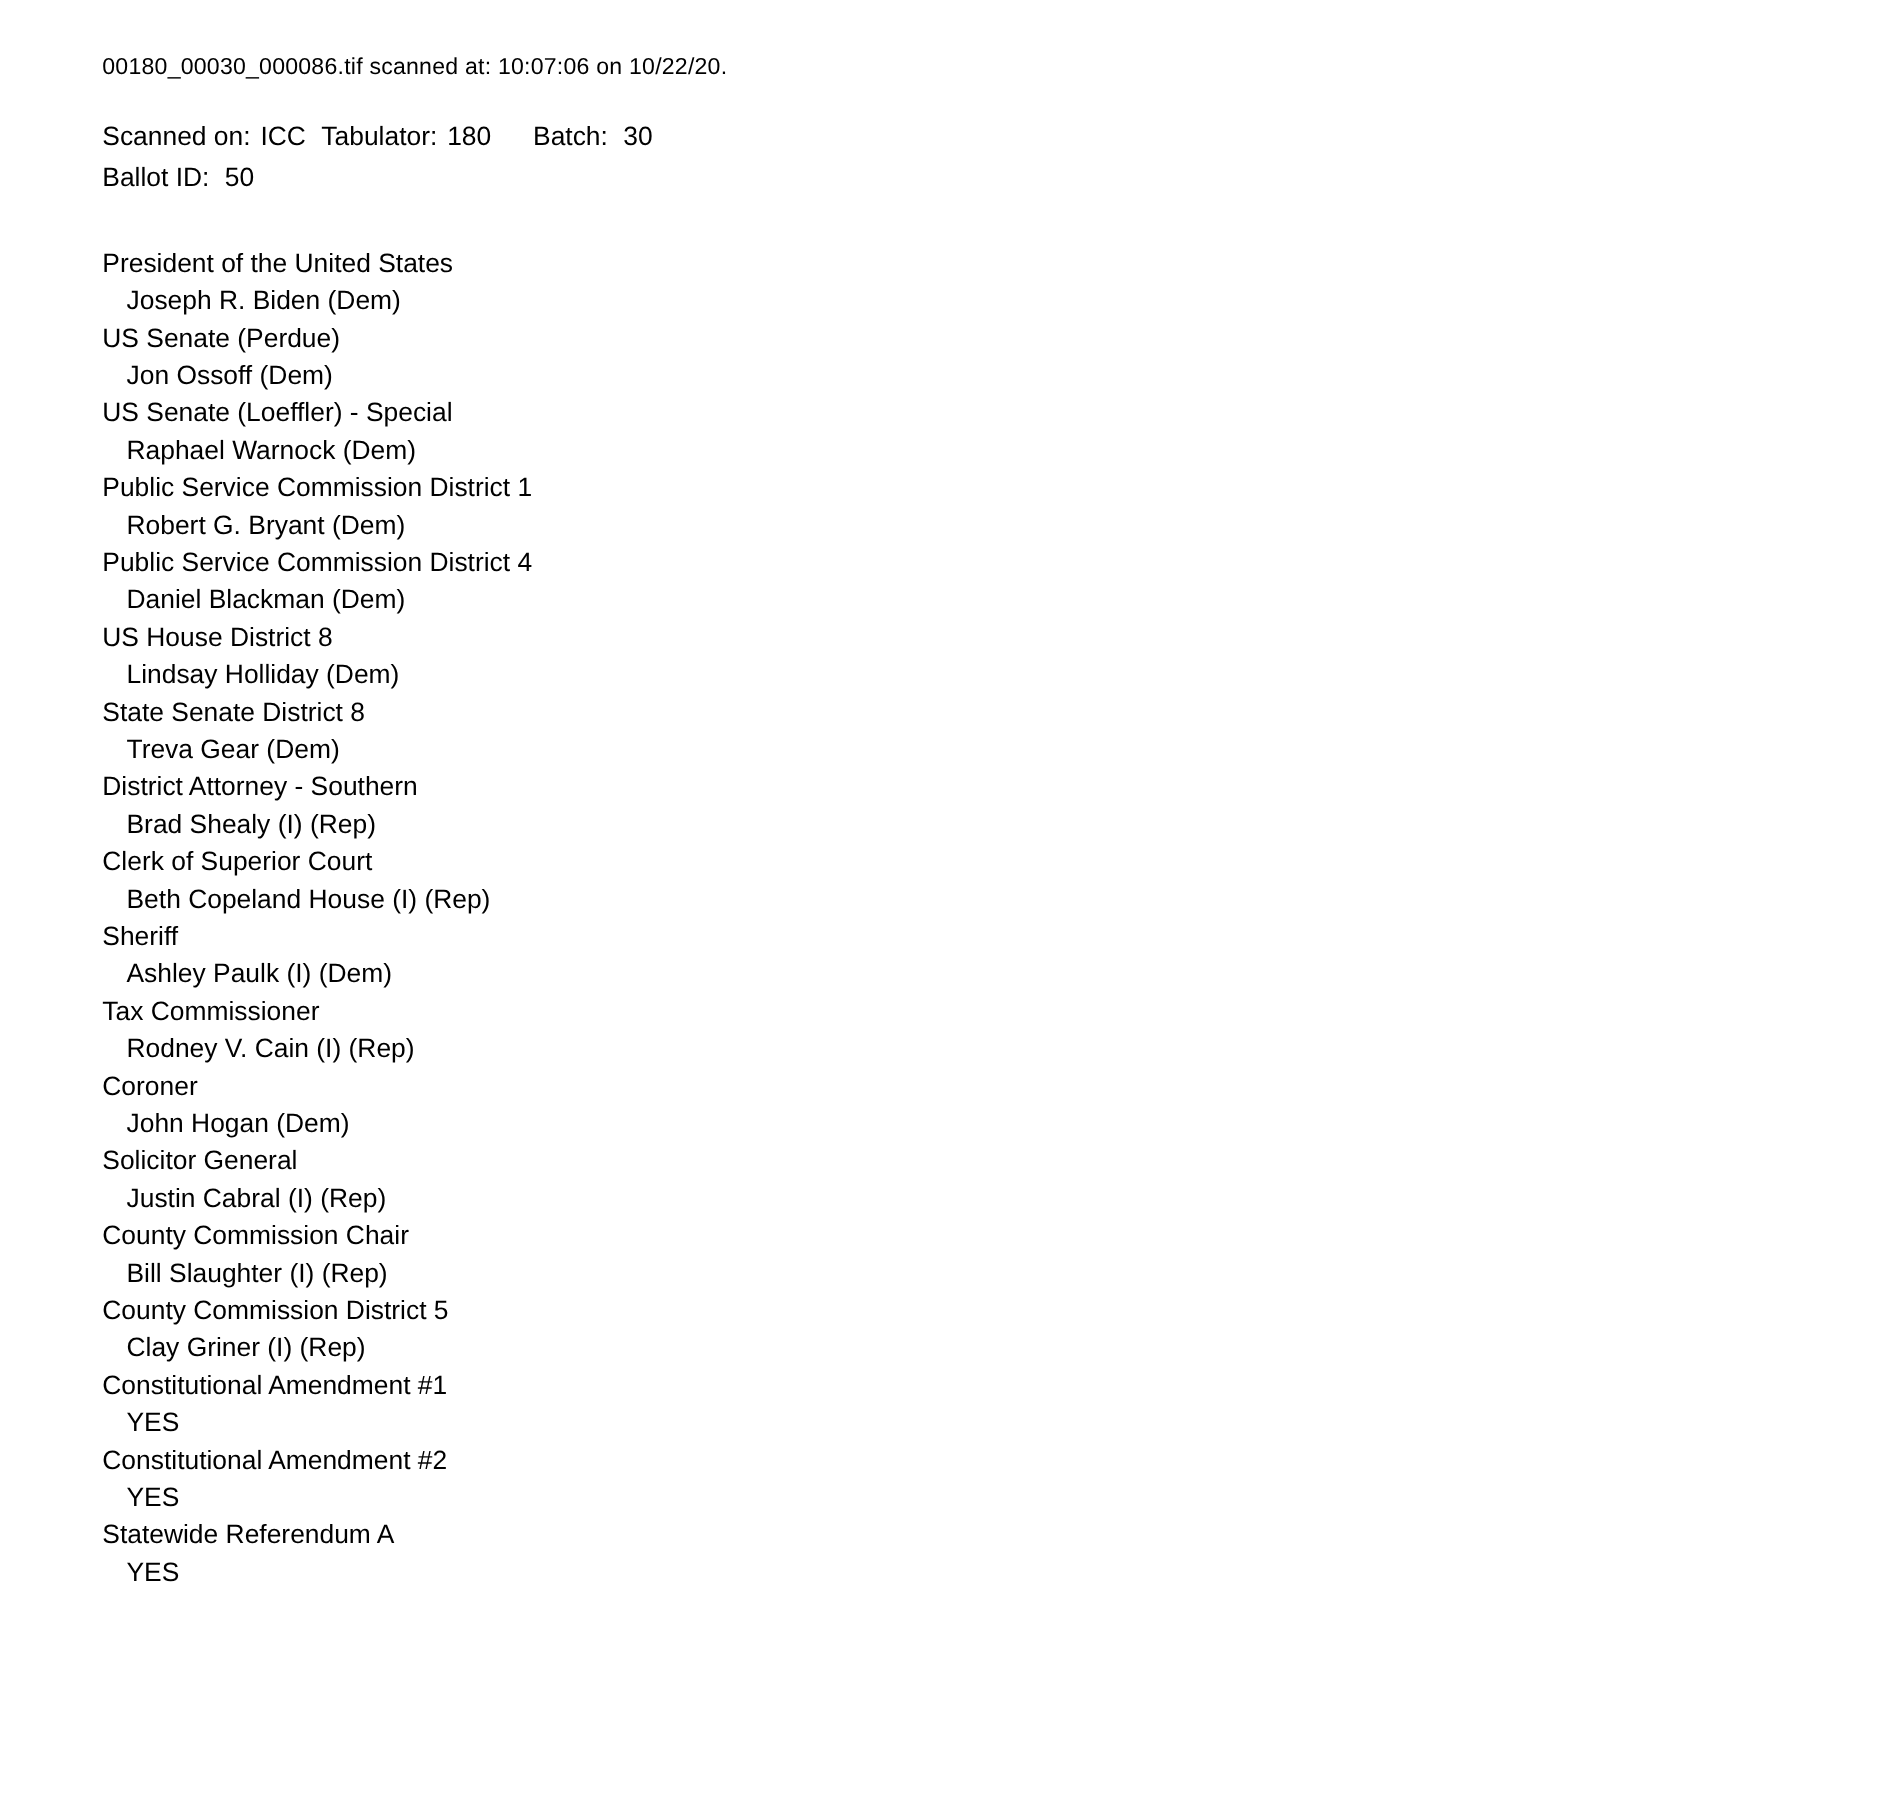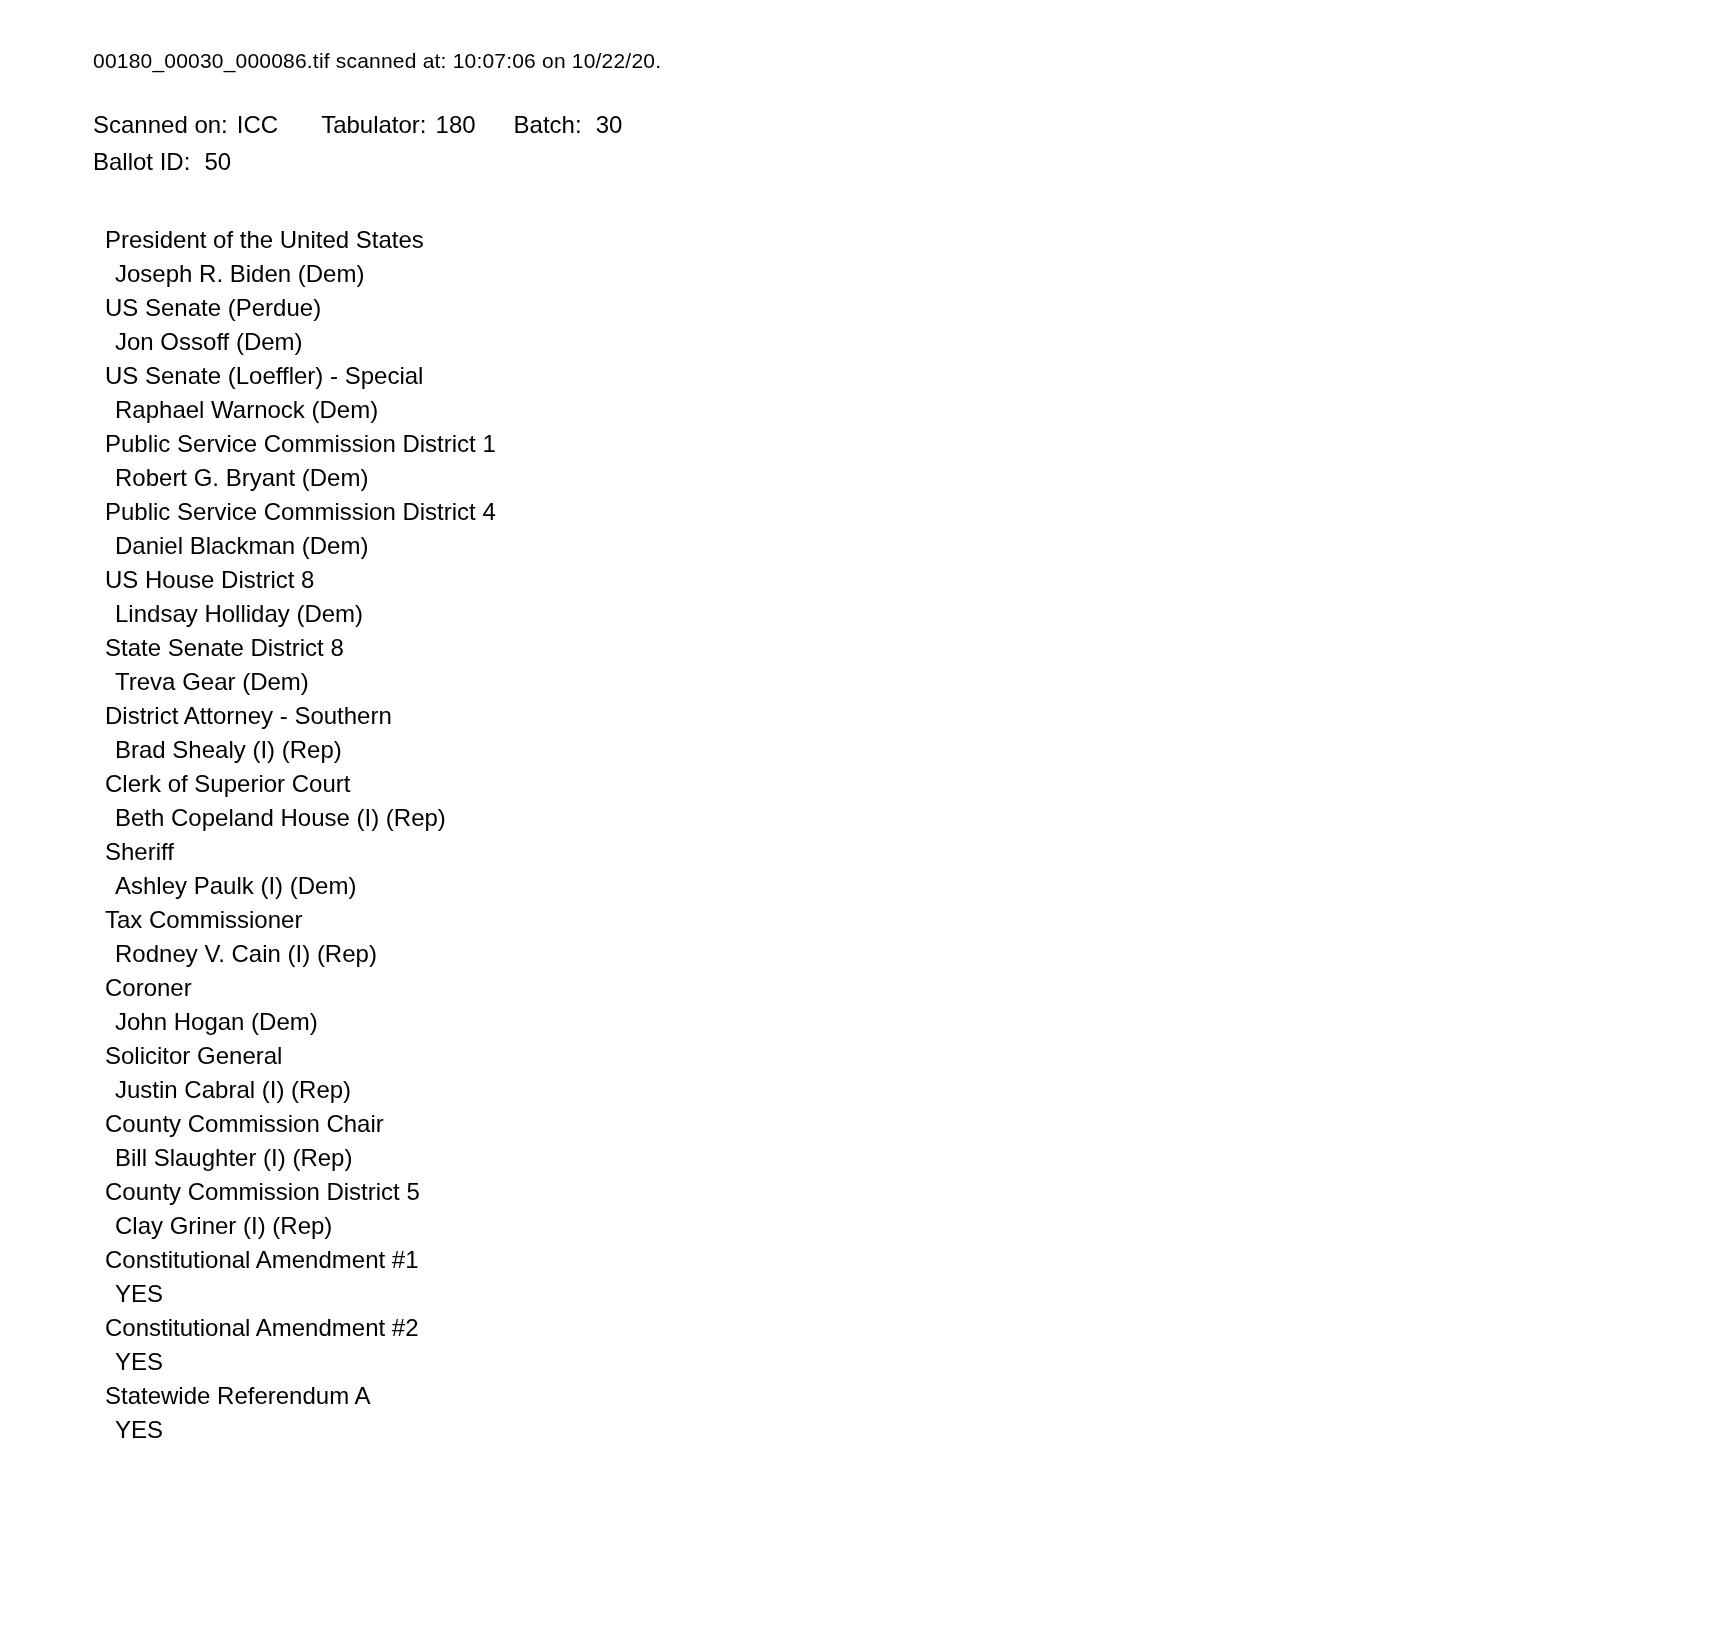--- a/index.html
+++ b/index.html
@@ -33,35 +33,35 @@
   }
   .meta-line {
     display: flex;
     align-items: flex-start;
     white-space: pre;
   }
   .meta-line .value {
     margin-left: 9px;
   }
   .meta-line .group-gap {
-    margin-left: 43px;
+    margin-left: 14px;
   }
   .meta-line .group-gap-lg {
     margin-left: 38px;
   }
   .meta-line .value-wide {
     margin-left: 14px;
   }
   .contest-list {
     margin-top: 43px;
     font-size: 24px;
     line-height: 34px;
   }
   .contest-name {
-    margin-left: 12px;
+    margin-left: 0;
     white-space: pre;
   }
   .contest-selection {
     margin-left: 22px;
     white-space: pre;
   }
 </style>
 </head>
 <body>
 

